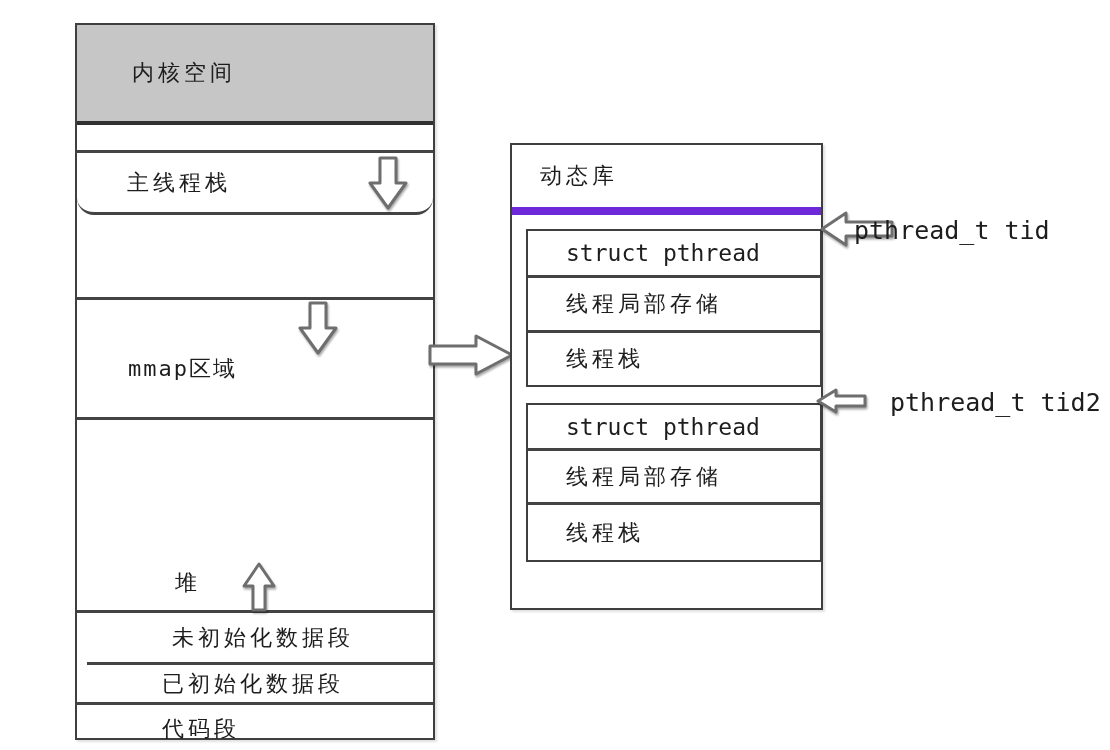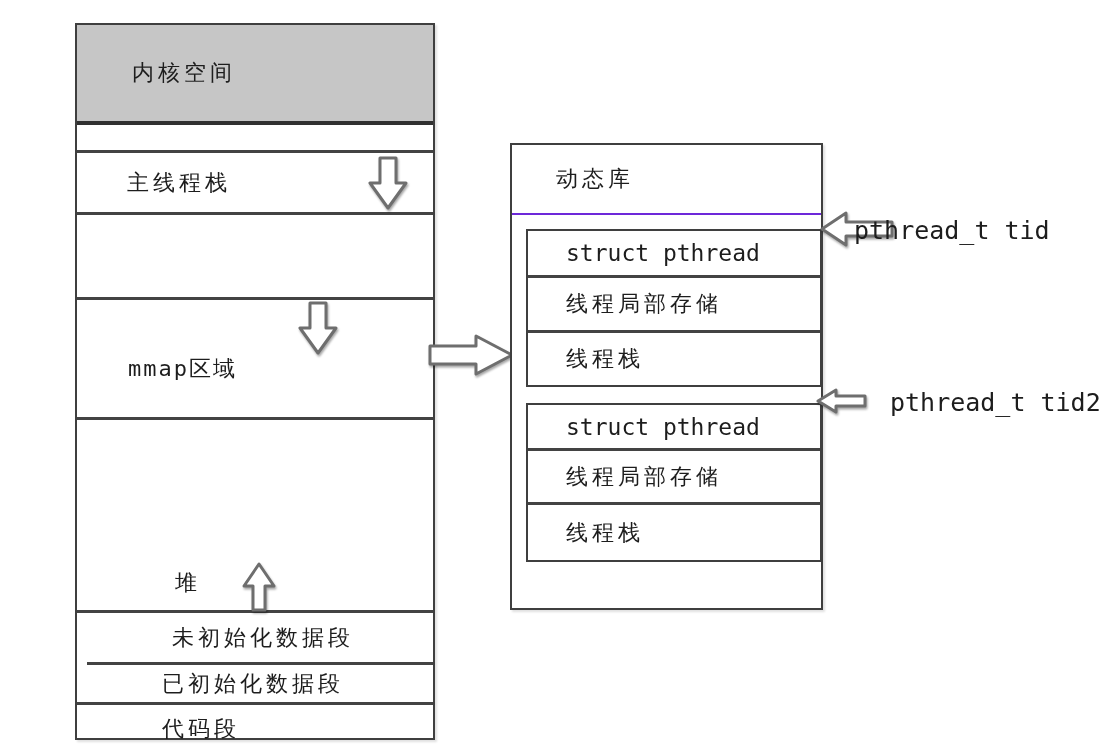--- a/index.html
+++ b/index.html
@@ -13,38 +13,38 @@
     border:2px solid #3f3f3f;box-sizing:border-box;background:#ffffff;
     box-shadow:2px 2px 2px rgba(0,0,0,0.12);
   }
   .seg{position:relative;box-sizing:border-box;border-bottom:3px solid #434343;}
   .seg-label{
     font-size:22px;letter-spacing:4px;color:#1d1d1d;white-space:nowrap;
   }
   .seg-kernel{height:100px;background:#c6c6c6;border-bottom:4px solid #303030;
     display:flex;align-items:center;padding-left:55px;}
   .seg-gap1{height:28px;}
-  .seg-mainstack{height:62px;display:flex;align-items:center;padding-left:50px;}
+  .seg-mainstack{height:62px;display:flex;align-items:center;padding-left:50px;border-radius:17px;}
   .seg-gap2{height:85px;}
   .seg-mmap{height:120px;padding-left:15px;}
   .seg-mmap .seg-label{position:absolute;left:51px;top:54px;font-family:"DejaVu Sans Mono",monospace;letter-spacing:2px;}
   .seg-heap{height:193px;}
   .seg-heap .seg-label{position:absolute;left:98px;bottom:12px;}
   .seg-bss{height:52px;display:flex;align-items:center;padding-left:85px;margin-left:10px;}
   .seg-data{height:40px;display:flex;align-items:center;padding-left:85px;}
   .seg-code{height:47px;display:flex;align-items:center;padding-left:85px;border-bottom:none;}
   
   .dynbox{
     position:absolute;left:510px;top:143px;width:313px;height:467px;
     border:2px solid #3f3f3f;box-sizing:border-box;background:#ffffff;
     box-shadow:2px 2px 2px rgba(0,0,0,0.12);
   }
   .dyn-header{
-    height:70px;border-bottom:2px solid #6d28d9;display:flex;align-items:center;
-    padding-left:44px;box-sizing:border-box;font-family:Liberation Serif, serif;
+    height:70px;border-bottom:8px solid #6d28d9;display:flex;align-items:center;
+    padding-left:28px;box-sizing:border-box;font-family:Liberation Serif, serif;
   }
   .threadbox{
     position:absolute;left:14px;width:296px;border:2px solid #3f3f3f;
     box-sizing:border-box;background:#ffffff;
   }
   .tb1{top:84px;height:158px;}
   .tb2{top:258px;height:159px;}
   .trow{
     box-sizing:border-box;border-bottom:3px solid #434343;display:flex;
     align-items:center;padding-left:38px;overflow:hidden;

